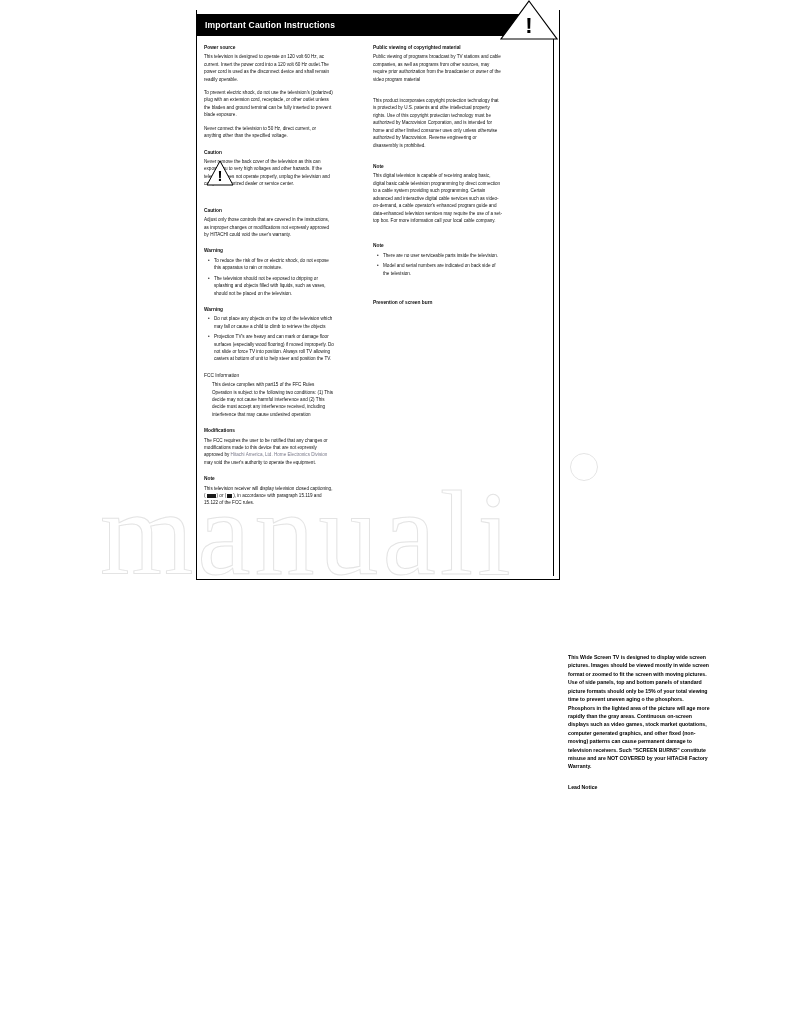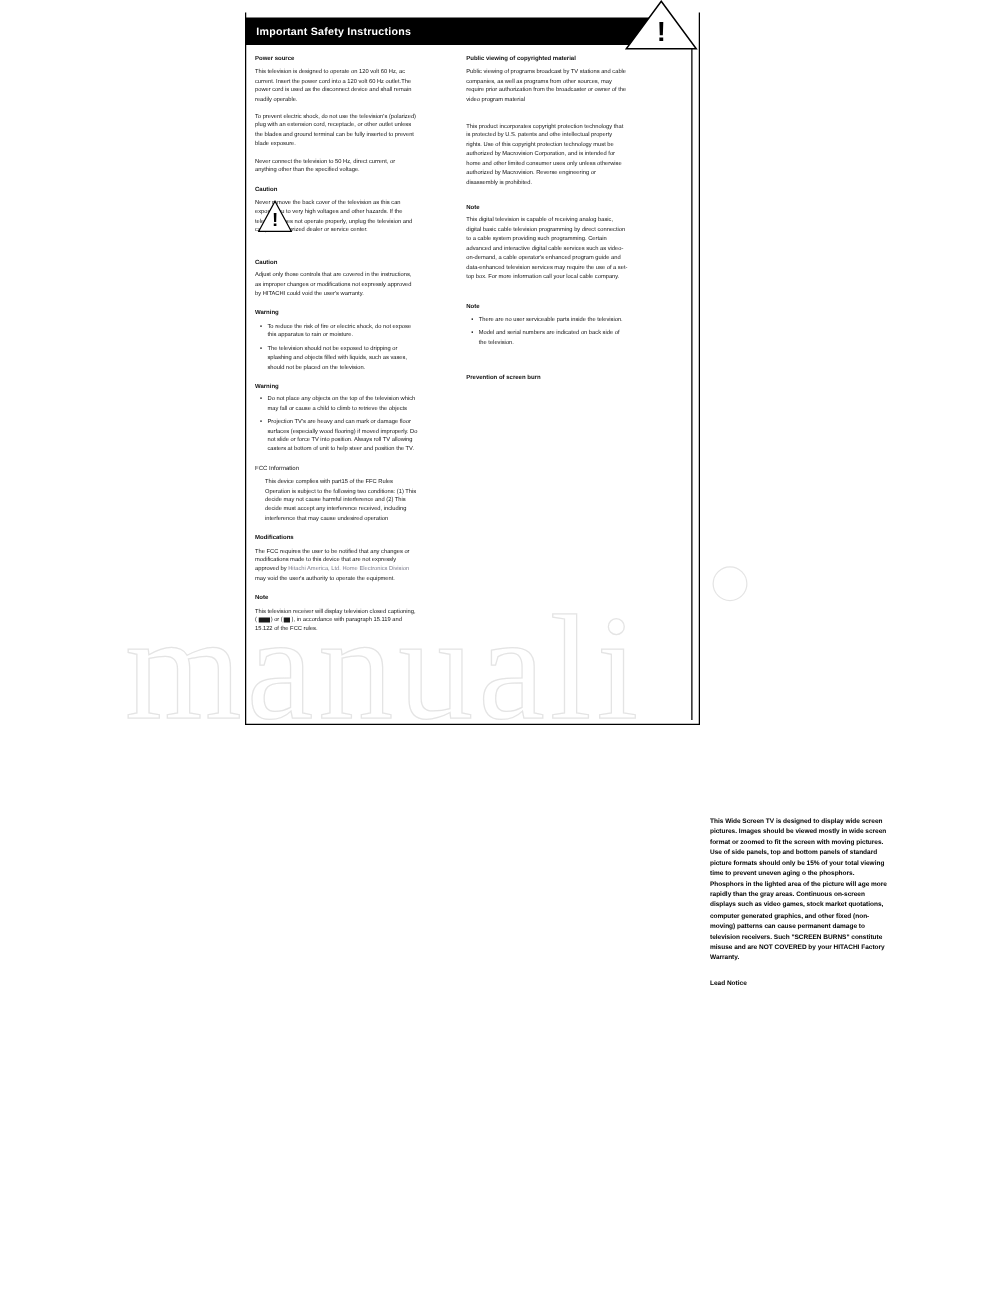--- a/index.html
+++ b/index.html
@@ -184,21 +184,21 @@
 
 <div class="watermark">
   <span>manuali</span>
   <span class="wm-dot"></span>
 </div>
 
 <div class="page"></div>
 <div class="vline"></div>
 
 <div class="header-bar">
-  <span>Important Safety Instructions</span>
+  <span>Important Caution Instructions</span>
 </div>
 
 <div class="header-warning">
   <svg width="60" height="40" viewBox="0 0 60 40">
     <polygon points="29,1 57,39 1,39" fill="#ffffff" stroke="#000000" stroke-width="1.2"></polygon>
     <text x="29" y="33" font-family="Liberation Sans, sans-serif" font-size="22" font-weight="bold" text-anchor="middle" fill="#000000">!</text>
   </svg>
 </div>
 
 <div class="col col-left">

